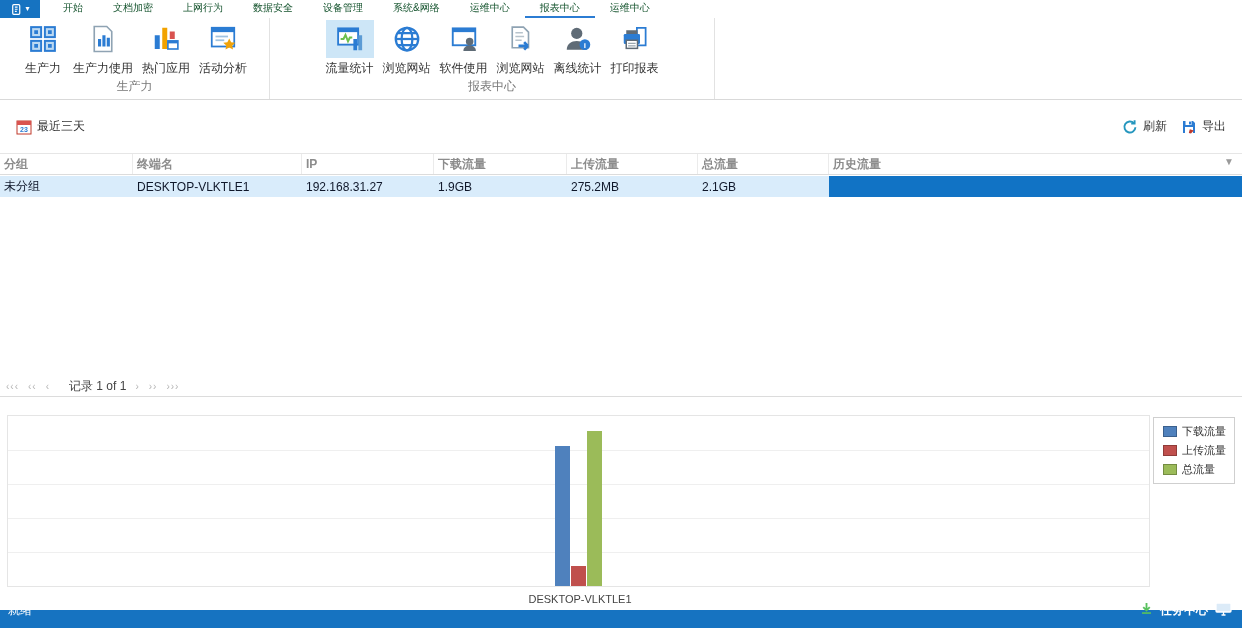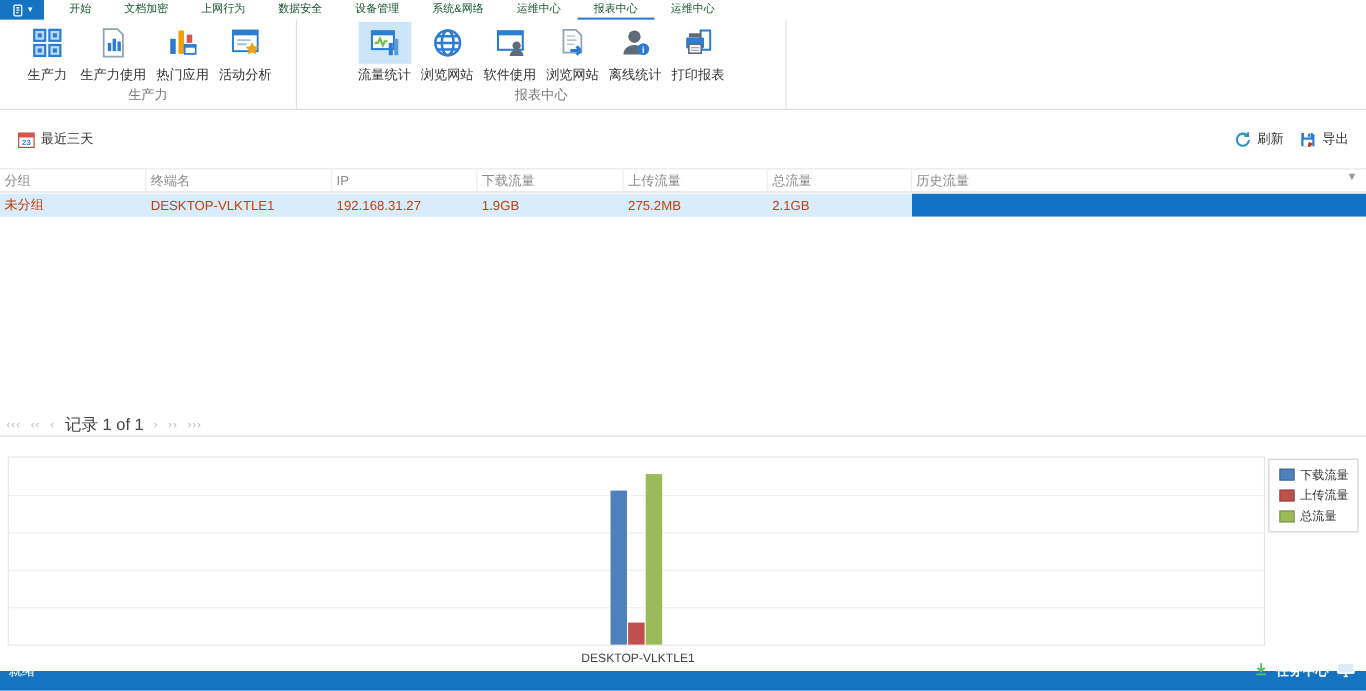--- a/index.html
+++ b/index.html
@@ -32,33 +32,33 @@
   
   .toolbar { position:absolute; top:101px; left:0; width:100%; height:51px; background:#fff; display:flex; align-items:center; justify-content:space-between; padding:0 16px; }
   .tool { display:flex; align-items:center; gap:5px; font-size:12px; color:#333; cursor:pointer; }
   .tool svg { width:16px; height:16px; }
   .toolbar .right { display:flex; align-items:center; gap:14px; }
 
   
   .gridhdr { position:absolute; top:153px; left:0; width:1242px; height:22px; display:grid;
     grid-template-columns:133px 169px 132px 133px 131px 131px 1fr;
     border-top:1px solid #e6e6e6; border-bottom:1px solid #dcdcdc; background:#fff; }
-  .gridhdr .hcell { font-size:12px; color:#8c8c8c; display:flex; align-items:center; padding-left:4px; border-right:1px solid #ebebeb; cursor:pointer; position:relative; }
+  .gridhdr .hcell { font-size:12px; color:#8c8c8c; display:flex; align-items:center; padding-left:4px; border-right:1px solid #ebebeb; cursor:pointer; position:relative;font-weight:bold; }
   .gridhdr .hcell:last-child { border-right:none; }
   .hfilter { position:absolute; right:8px; top:2px; color:#9a9a9a; font-size:10px; cursor:pointer; }
   .gridrow { position:absolute; top:176px; left:0; width:1242px; height:21px; display:grid;
     grid-template-columns:133px 169px 132px 133px 131px 131px 1fr;
     background:#d9ecfb; cursor:pointer; }
-  .gridrow .cell { font-size:12px; color:#c2410c; display:flex; align-items:center; padding-left:4px; white-space:nowrap; overflow:hidden; }
+  .gridrow .cell { font-size:12px; color:#0f172a; display:flex; align-items:center; padding-left:4px; white-space:nowrap; overflow:hidden; }
   .history-bar { width:100%; height:100%; background:#1173c5; }
 
   
   .pager { position:absolute; top:376px; left:0; width:100%; height:21px; display:flex; align-items:center; gap:9px; padding-left:6px; border-bottom:1px solid #dcdcdc; background:#fff; }
   .pgbtn { color:#b5b5b5; font-size:10px; cursor:pointer; letter-spacing:1px; }
-  .pglabel { color:#444; font-size:15px; }
+  .pglabel { color:#444; font-size:12px;margin-left:10px; }
 
   
   .plot { position:absolute; left:7px; top:415px; width:1143px; height:172px; border:1px solid #e5e5e5; background:#fff; }
   .gridline { position:absolute; left:0; width:100%; height:1px; background:#efefef; }
   .bar-group { position:absolute; bottom:0; left:calc(50.1% - 25px); height:100%; display:flex; align-items:flex-end; gap:1px; }
   .bar { width:15px; }
   .xcat { position:absolute; top:593px; left:580px; transform:translateX(-50%); font-size:11px; color:#444; }
   .legend { position:absolute; right:7px; top:417px; background:#fff; border:1px solid #cfcfcf; padding:6px 8px 6px 9px; display:flex; flex-direction:column; gap:4px; }
   .lg-row { display:flex; align-items:center; gap:5px; }
   .lg-swatch { width:14px; height:11px; display:inline-block; border:1px solid rgba(0,0,0,.25); }

